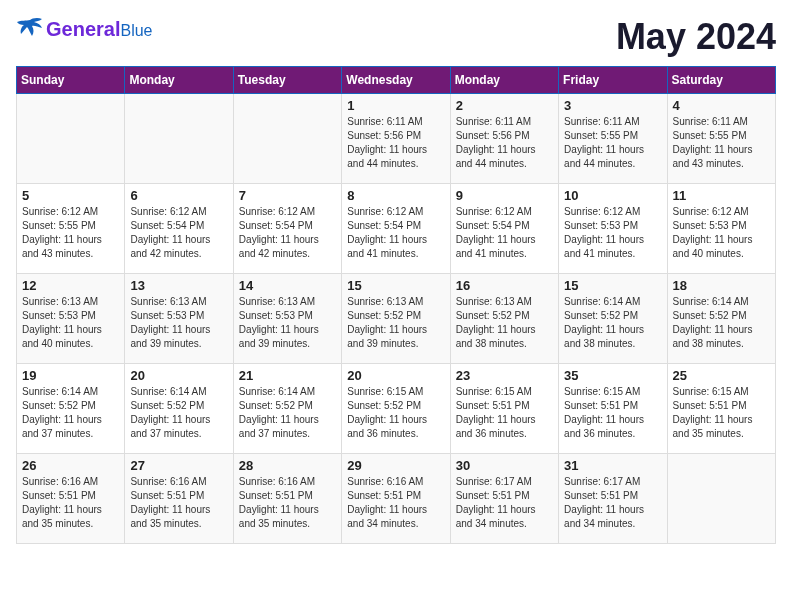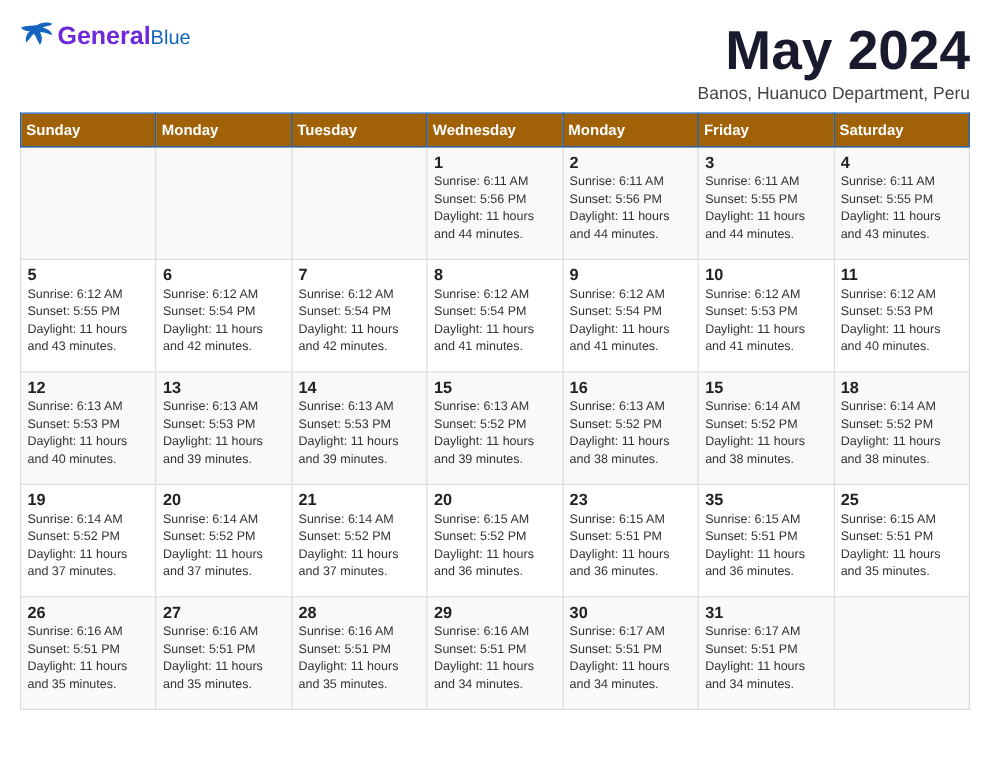--- a/index.html
+++ b/index.html
@@ -22,35 +22,35 @@
       gap: 2px;
     }
     .logo-bird {
       width: 28px;
       height: 22px;
     }
     .title-area {
       text-align: right;
     }
     .month-title {
-      font-size: 44px;
+      font-size: 36px;
       font-weight: bold;
       color: #1a1a2e;
     }
     .subtitle {
       font-size: 14px;
       color: #444;
     }
     table {
       width: 100%;
       border-collapse: collapse;
       table-layout: fixed;
     }
     thead tr {
-      background-color: #a16207;
+      background-color: #701a75;
       color: #fff;
     }
     thead th {
       padding: 6px 4px;
       font-size: 12px;
       font-weight: bold;
       text-align: left;
       border: 1px solid #1565c0;
     }
     tbody tr {
@@ -93,21 +93,20 @@
       </svg>
     </div>
     <div>
       <div>
         <span style="font-size:20px;font-weight:bold;color:#6d28d9;">General</span><span style="font-size:16px;font-weight:normal;color:#1565c0;">Blue</span>
       </div>
     </div>
   </div>
   <div class="title-area">
     <div class="month-title">May 2024</div>
-    <div class="subtitle">Banos, Huanuco Department, Peru</div>
   </div>
 </div>
 
 <table>
   <thead>
     <tr>
     <th>Sunday</th>
         <th>Monday</th>
         <th>Tuesday</th>
         <th>Wednesday</th>

